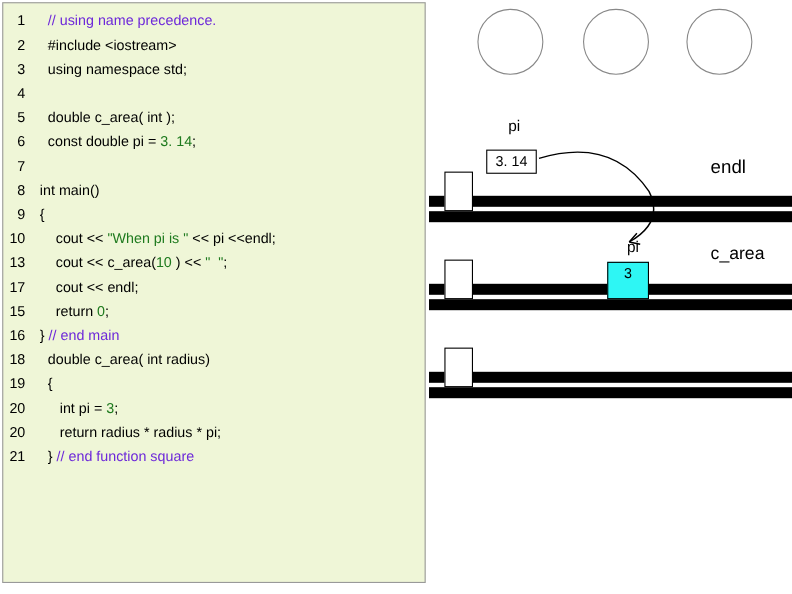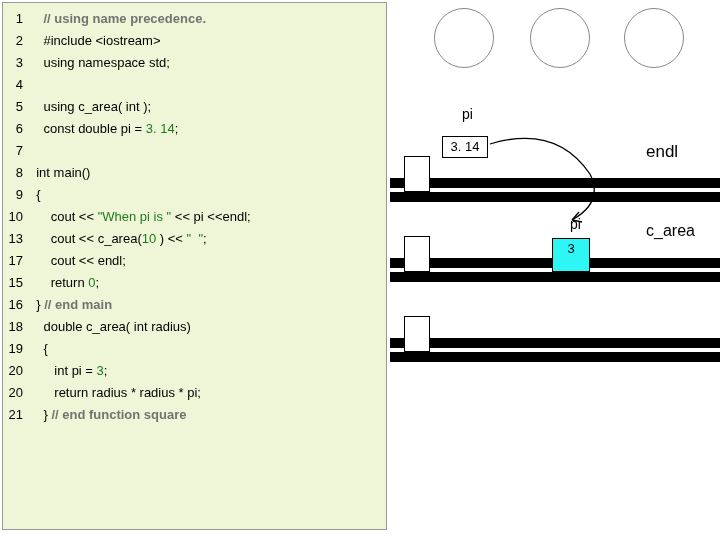--- a/index.html
+++ b/index.html
@@ -31,21 +31,21 @@
     width: 26px;
     text-align: right;
     color: #000;
     padding-right: 6px;
     font-size: 13px;
   }
   .code {
     flex: 1;
     font-size: 13px;
   }
-  .cm { color: #737373; font-weight: bold; }
+  .cm { color: #6d28d9; }
   .str { color: #1e7a1e; }
   .num { color: #1e7a1e; }
 
   .diagram {
     position: absolute;
     left: 390px;
     top: 0;
     width: 330px;
     height: 540px;
   }
@@ -87,21 +87,21 @@
 </style>
 </head>
 <body>
 
 <div class="code-panel">
   <div id="code-lines">
       <div class="code-line"><span class="ln">1</span><span class="code">    <span class="cm">// using name precedence.</span></span></div>
       <div class="code-line"><span class="ln">2</span><span class="code">    <span>#include &lt;iostream&gt;</span></span></div>
       <div class="code-line"><span class="ln">3</span><span class="code">    <span>using namespace std;</span></span></div>
       <div class="code-line"><span class="ln">4</span><span class="code"></span></div>
-      <div class="code-line"><span class="ln">5</span><span class="code">    <span>using c_area( int );</span></span></div>
+      <div class="code-line"><span class="ln">5</span><span class="code">    <span>double c_area( int );</span></span></div>
       <div class="code-line"><span class="ln">6</span><span class="code">    <span>const double pi = </span><span class="num">3. 14</span><span>;</span></span></div>
       <div class="code-line"><span class="ln">7</span><span class="code"></span></div>
       <div class="code-line"><span class="ln">8</span><span class="code">  <span>int main()</span></span></div>
       <div class="code-line"><span class="ln">9</span><span class="code">  <span>{</span></span></div>
       <div class="code-line"><span class="ln">10</span><span class="code">      <span>cout &lt;&lt; </span><span class="str">"When pi is "</span><span> &lt;&lt; pi &lt;&lt;endl;</span></span></div>
       <div class="code-line"><span class="ln">13</span><span class="code">      <span>cout &lt;&lt; c_area(</span><span class="num">10</span><span> ) &lt;&lt; </span><span class="str">"  "</span><span>;</span></span></div>
       <div class="code-line"><span class="ln">17</span><span class="code">      <span>cout &lt;&lt; endl;</span></span></div>
       <div class="code-line"><span class="ln">15</span><span class="code">      <span>return </span><span class="num">0</span><span>;</span></span></div>
       <div class="code-line"><span class="ln">16</span><span class="code">  <span>} </span><span class="cm">// end main</span></span></div>
       <div class="code-line"><span class="ln">18</span><span class="code">    <span>double c_area( int radius)</span></span></div>

